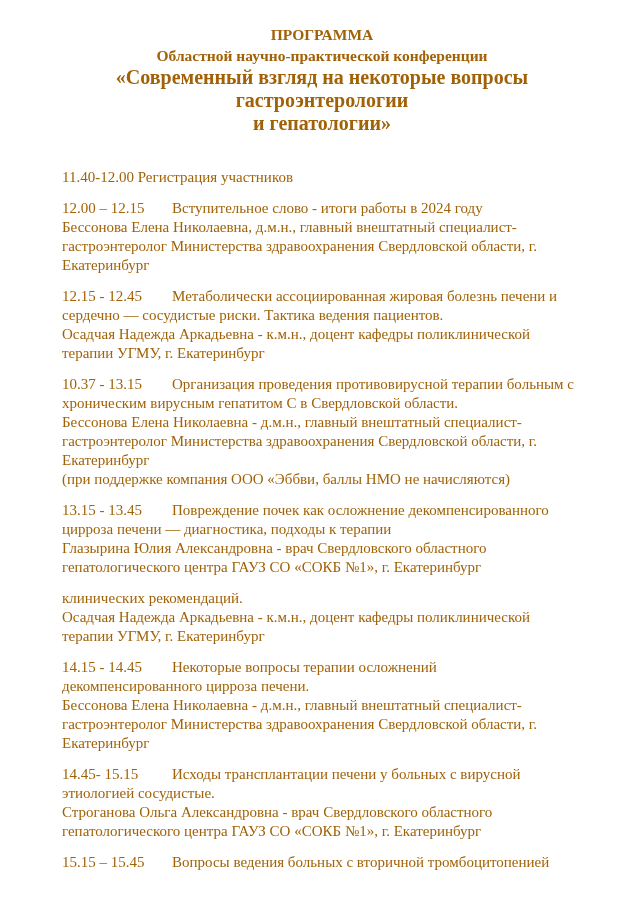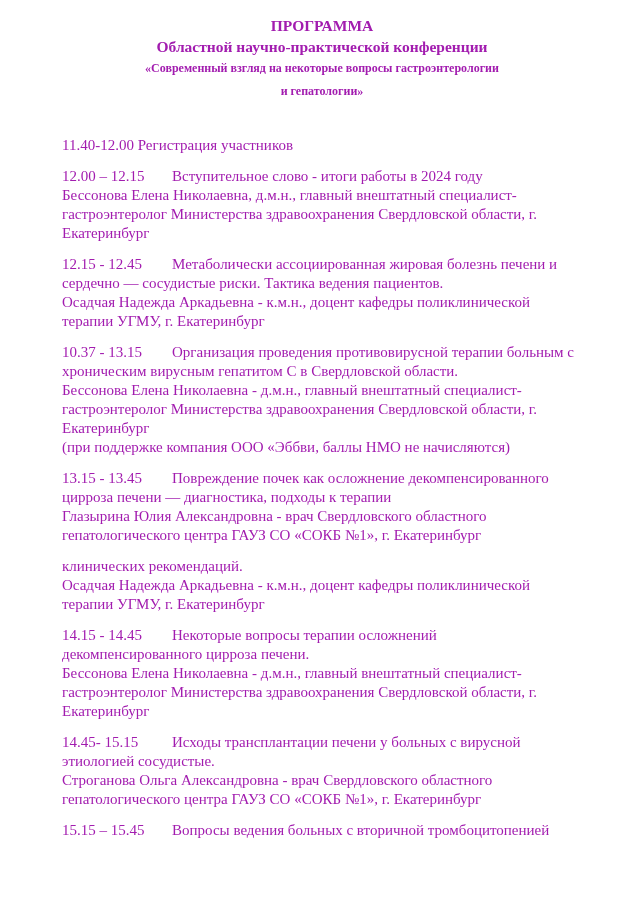--- a/index.html
+++ b/index.html
@@ -5,41 +5,41 @@
   html, body {
     margin: 0;
     padding: 0;
     background: #ffffff;
   }
   .page {
     position: relative;
     width: 636px;
     height: 876px;
     background: #ffffff;
-    color: #a21caf;
+    color: #a16207;
     font-family: "Liberation Serif", "DejaVu Serif", serif;
     font-size: 15px;
     line-height: 19px;
     box-sizing: border-box;
-    padding: 15px 54px 0 62px;
+    padding: 24px 54px 0 62px;
     overflow: hidden;
   }
   .header {
     width: 520px;
     text-align: center;
     margin-bottom: 33px;
   }
   .h-line {
     font-weight: bold;
     font-size: 15.5px;
     line-height: 21px;
   }
   .h-title-line {
     font-weight: bold;
-    font-size: 12px;
+    font-size: 20px;
     line-height: 23px;
   }
   .registration {
     width: 520px;
     margin-top: 28px;
   }
   .session {
     width: 520px;
     margin-top: 12px;
   }

